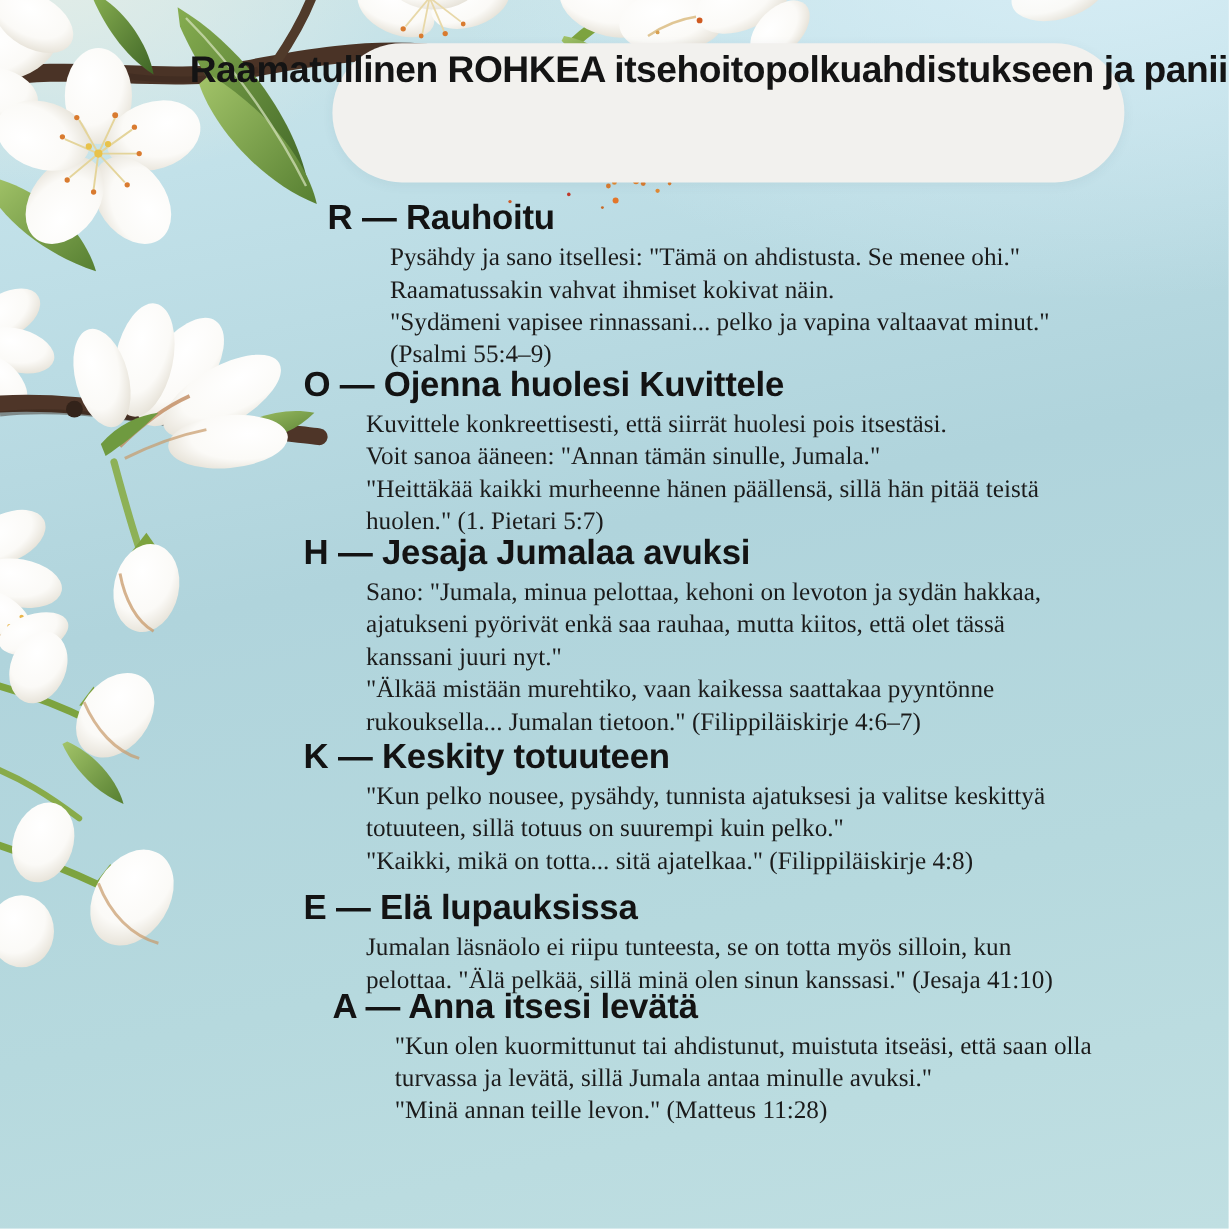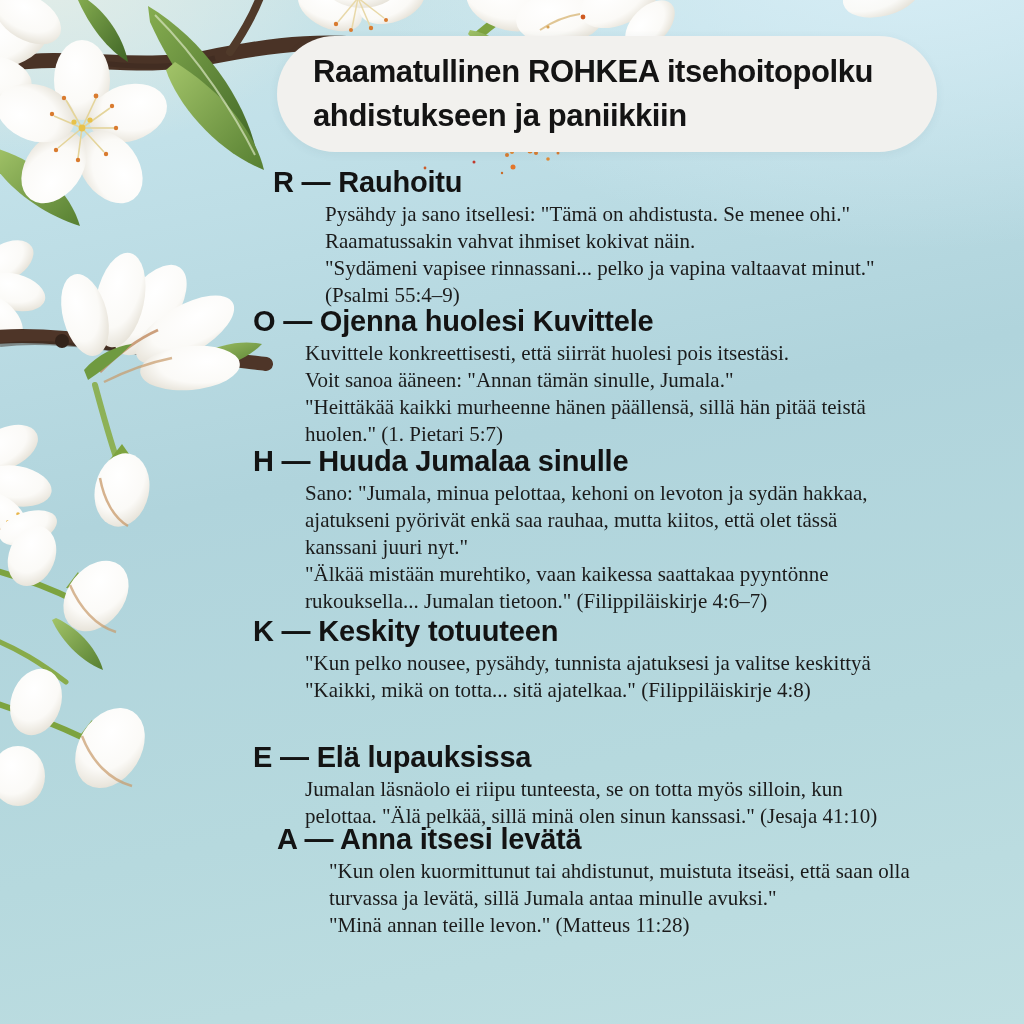--- a/index.html
+++ b/index.html
@@ -23,21 +23,21 @@
   .title-pill {
     position: absolute;
     left: 277px;
     top: 36px;
     width: 660px;
     height: 116px;
     background: #f2f1ee;
     border-radius: 58px;
     box-sizing: border-box;
     display: flex;
-    flex-direction: column;
+    flex-direction: row;
     justify-content: center;
     padding-left: 36px;
     z-index: 2;
     box-shadow: 0 2px 10px rgba(60,90,100,0.07);
   }
   .title-line {
     font-size: 31px;
     line-height: 44px;
     font-weight: 800;
     letter-spacing: -0.4px;
@@ -268,34 +268,35 @@
     <h2>O — Ojenna huolesi Kuvittele</h2>
     <div class="body">
       <div class="ln">Kuvittele konkreettisesti, että siirrät huolesi pois itsestäsi.</div>
       <div class="ln">Voit sanoa ääneen: "Annan tämän sinulle, Jumala."</div>
       <div class="ln">"Heittäkää kaikki murheenne hänen päällensä, sillä hän pitää teistä</div>
       <div class="ln">huolen." (1. Pietari 5:7)</div>
     </div>
   </section>
 
   <section class="sec sec-h">
-    <h2>H — Huuda Jumalaa sinulle</h2>
+    <h2>H — Jesaja Jumalaa avuksi</h2>
     <div class="body">
       <div class="ln">Sano: "Jumala, minua pelottaa, kehoni on levoton ja sydän hakkaa,</div>
       <div class="ln">ajatukseni pyörivät enkä saa rauhaa, mutta kiitos, että olet tässä</div>
       <div class="ln">kanssani juuri nyt."</div>
       <div class="ln">"Älkää mistään murehtiko, vaan kaikessa saattakaa pyyntönne</div>
       <div class="ln">rukouksella... Jumalan tietoon." (Filippiläiskirje 4:6–7)</div>
     </div>
   </section>
 
   <section class="sec sec-k">
     <h2>K — Keskity totuuteen</h2>
     <div class="body">
       <div class="ln">"Kun pelko nousee, pysähdy, tunnista ajatuksesi ja valitse keskittyä</div>
+      <div class="ln">totuuteen, sillä totuus on suurempi kuin pelko."</div>
       <div class="ln">"Kaikki, mikä on totta... sitä ajatelkaa." (Filippiläiskirje 4:8)</div>
     </div>
   </section>
 
   <section class="sec sec-e">
     <h2>E — Elä lupauksissa</h2>
     <div class="body">
       <div class="ln">Jumalan läsnäolo ei riipu tunteesta, se on totta myös silloin, kun</div>
       <div class="ln">pelottaa. "Älä pelkää, sillä minä olen sinun kanssasi." (Jesaja 41:10)</div>
     </div>

